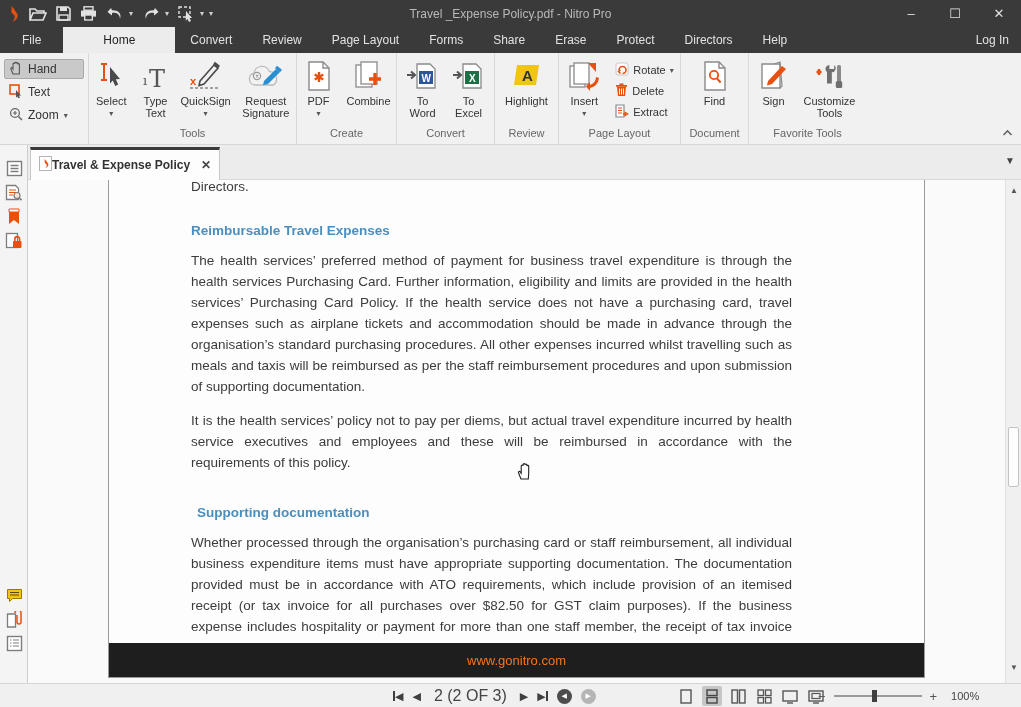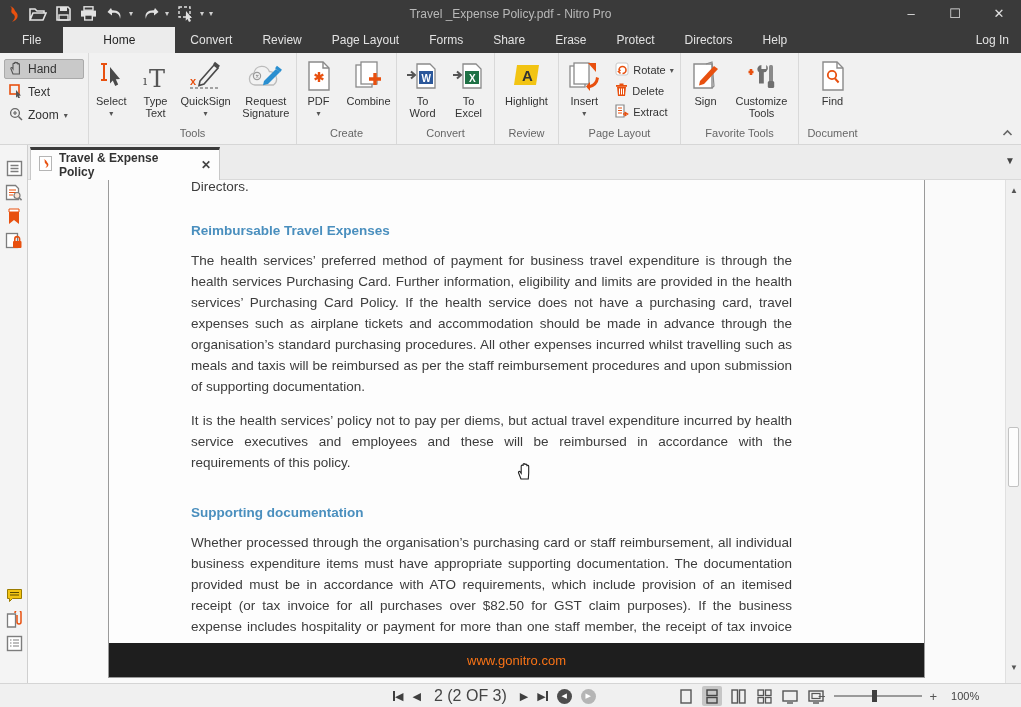--- a/index.html
+++ b/index.html
@@ -33,38 +33,38 @@
   .bigbtn { display:flex; flex-direction:column; align-items:center; padding:2px 3px; color:#333; font-size:11px; line-height:12px; text-align:center; }
   .bigbtn .bicon { height:34px; display:flex; align-items:center; justify-content:center; }
   .bigbtn .blabel { margin-top:2px; }
   .bigbtn .bcaret { font-size:8px; color:#555; margin-top:1px; }
   .stackcol { display:flex; flex-direction:column; justify-content:flex-start; gap:3px; padding-top:4px; }
   .smallbtn { display:flex; align-items:center; gap:4px; font-size:11px; color:#333; height:18px; padding:0 3px; }
   .ribbon-collapse { position:absolute; right:8px; bottom:4px; color:#666; }
 
   
   .tabbar { position:absolute; top:145px; left:28px; right:0; height:35px; background:#ececec; border-bottom:1px solid #d9d9d9; }
-  .doctab { position:absolute; left:2px; top:2px; width:190px; height:33px; background:#fdfdfd; border:1px solid #c8c8c8; border-top:3px solid #3a3a3a; border-bottom:none; display:flex; align-items:center; gap:7px; padding:0 8px; font-size:12px; font-weight:bold; color:#333; }
+  .doctab { position:absolute; left:2px; top:2px; width:190px; height:33px; background:#fdfdfd; border:1px solid #c8c8c8; border-top:3px solid #3a3a3a; border-bottom:none; display:flex; align-items:center; padding:0 8px; font-size:12px; font-weight:bold; color:#333; }
   .tab-close { margin-left:auto; color:#444; font-size:12px; }
   .tablist-caret { position:absolute; right:6px; top:10px; color:#444; font-size:10px; }
 
   
   .sidebar { position:absolute; top:145px; left:0; width:28px; bottom:24px; background:#f4f4f4; border-right:1px solid #cfcfcf; }
   .sb-icon { width:28px; height:23px; display:flex; align-items:center; justify-content:center; }
   .sb-top { position:absolute; top:12px; left:0; display:flex; flex-direction:column; gap:1px; }
   .sb-bottom { position:absolute; bottom:28px; left:0; display:flex; flex-direction:column; gap:1px; }
 
   
   .viewport { position:absolute; top:180px; left:28px; right:16px; bottom:24px; background:#fafafa; overflow:hidden; }
   .page { position:absolute; left:80px; top:-12px; width:817px; height:510px; background:#fdfdfd; border:1px solid #9a9a9a; border-top:none; overflow:hidden; }
   .page-inner { padding:8px 132px 0 82px; color:#3c3c3c; }
   .doc-frag { font-size:13.5px; line-height:21px; }
   .doc-h { color:#4a8fbe; font-weight:bold; font-size:13.5px; line-height:17px; }
   .h1m { margin-top:25px; }
-  .h2m { margin-top:31px; }
+  .h2m { margin-top:31px;margin-left:6px; }
   .doc-p { font-size:13.5px; line-height:21px; text-align:justify; margin-top:11px; }
   .pdf-footer { position:absolute; left:0; right:0; bottom:0; height:34px; background:#1e1e1e; display:flex; align-items:center; justify-content:center; }
   .pdf-footer span { color:#f97316; font-size:13px; }
   .hand-cursor { position:absolute; left:488px; top:282px; }
 
   
   .vscroll { position:absolute; top:180px; right:0; width:16px; bottom:24px; background:#f0f0f0; border-left:1px solid #e0e0e0; }
   .vs-arrow { position:absolute; left:0; width:16px; height:16px; display:flex; align-items:center; justify-content:center; color:#555; font-size:8px; }
   .vs-up { top:2px; } .vs-dn { bottom:8px; }
   .vs-thumb { position:absolute; left:2px; top:247px; width:11px; height:60px; background:#fdfdfd; border:1px solid #c2c2c2; border-radius:2px; }
@@ -344,20 +344,37 @@
                   <path d="M3 4 h4 M3 6.5 h4 M3 9 h4" stroke="#e8500f" stroke-width="1.1"></path>
                   <path d="M8 10 h3 M9.5 8 l3 2 l-3 2" fill="none" stroke="#e8500f" stroke-width="1.5"></path>
                 </svg></span>
             <span>Extract</span>
           </div>
         </div>
       </div>
       <div class="rg-label">Page Layout</div>
     </div>
 
+    <div class="rgroup" style="width:68px;">
+      <div class="rg-body">
+        <div class="bigbtn" style="width:44px;">
+          <span class="bicon">
+              <svg width="24" height="30" viewBox="0 0 24 30">
+                <path d="M2 1 h14 l6 6 v22 H2 Z" fill="#fff" stroke="#8a8a8a" stroke-width="1.4"></path>
+                <path d="M16 1 v6 h6" fill="none" stroke="#8a8a8a" stroke-width="1.4"></path>
+                <circle cx="11" cy="14" r="4.2" fill="none" stroke="#e8500f" stroke-width="1.8"></circle>
+                <path d="M14 17.5 l3.6 4" stroke="#e8500f" stroke-width="2"></path>
+              </svg>
+            </span>
+          <span class="blabel">Find</span>
+        </div>
+      </div>
+      <div class="rg-label">Document</div>
+    </div>
+
     <div class="rgroup" style="width:118px;">
       <div class="rg-body">
         <div class="bigbtn" style="width:42px;">
           <span class="bicon">
               <svg width="28" height="30" viewBox="0 0 28 30">
                 <path d="M2 3 h18 v24 H2 Z" fill="#fff" stroke="#8a8a8a" stroke-width="1.4"></path>
                 <path d="M14 3 l6 -2 l2 24 l-2 2" fill="none" stroke="#8a8a8a" stroke-width="1.2"></path>
                 <path d="M8 20 L22 5 l4 3 L12 23 l-5 1.4 Z" fill="#e8500f"></path>
               </svg>
             </span>
@@ -369,37 +386,20 @@
                 <path d="M4 8 v6 M1.5 11 h5" stroke="#e8500f" stroke-width="2.6"></path>
                 <path d="M14 3 a5 5 0 0 0 -3 9 v14 h6 V12 a5 5 0 0 0 3 -9 v5 h-6 Z" fill="#6f6f6f" transform="scale(0.8) translate(4,2)"></path>
                 <rect x="22" y="4" width="4" height="22" rx="1.5" fill="#8a8a8a"></rect>
                 <rect x="20.8" y="20" width="6.4" height="7" rx="1.5" fill="#6f6f6f"></rect>
               </svg>
             </span>
           <span class="blabel">Customize Tools</span>
         </div>
       </div>
       <div class="rg-label">Favorite Tools</div>
-    </div>
-
-    <div class="rgroup" style="width:68px;">
-      <div class="rg-body">
-        <div class="bigbtn" style="width:44px;">
-          <span class="bicon">
-              <svg width="24" height="30" viewBox="0 0 24 30">
-                <path d="M2 1 h14 l6 6 v22 H2 Z" fill="#fff" stroke="#8a8a8a" stroke-width="1.4"></path>
-                <path d="M16 1 v6 h6" fill="none" stroke="#8a8a8a" stroke-width="1.4"></path>
-                <circle cx="11" cy="14" r="4.2" fill="none" stroke="#e8500f" stroke-width="1.8"></circle>
-                <path d="M14 17.5 l3.6 4" stroke="#e8500f" stroke-width="2"></path>
-              </svg>
-            </span>
-          <span class="blabel">Find</span>
-        </div>
-      </div>
-      <div class="rg-label">Document</div>
     </div>
 
     <div class="ribbon-collapse"><svg width="11" height="8" viewBox="0 0 11 8">
           <path d="M1.5 6 L5.5 2 L9.5 6" fill="none" stroke="#666" stroke-width="1.6"></path>
         </svg></div>
   </div>
 
   <div class="tabbar">
     <div class="doctab">
       <span><svg width="13" height="15" viewBox="0 0 13 15">

